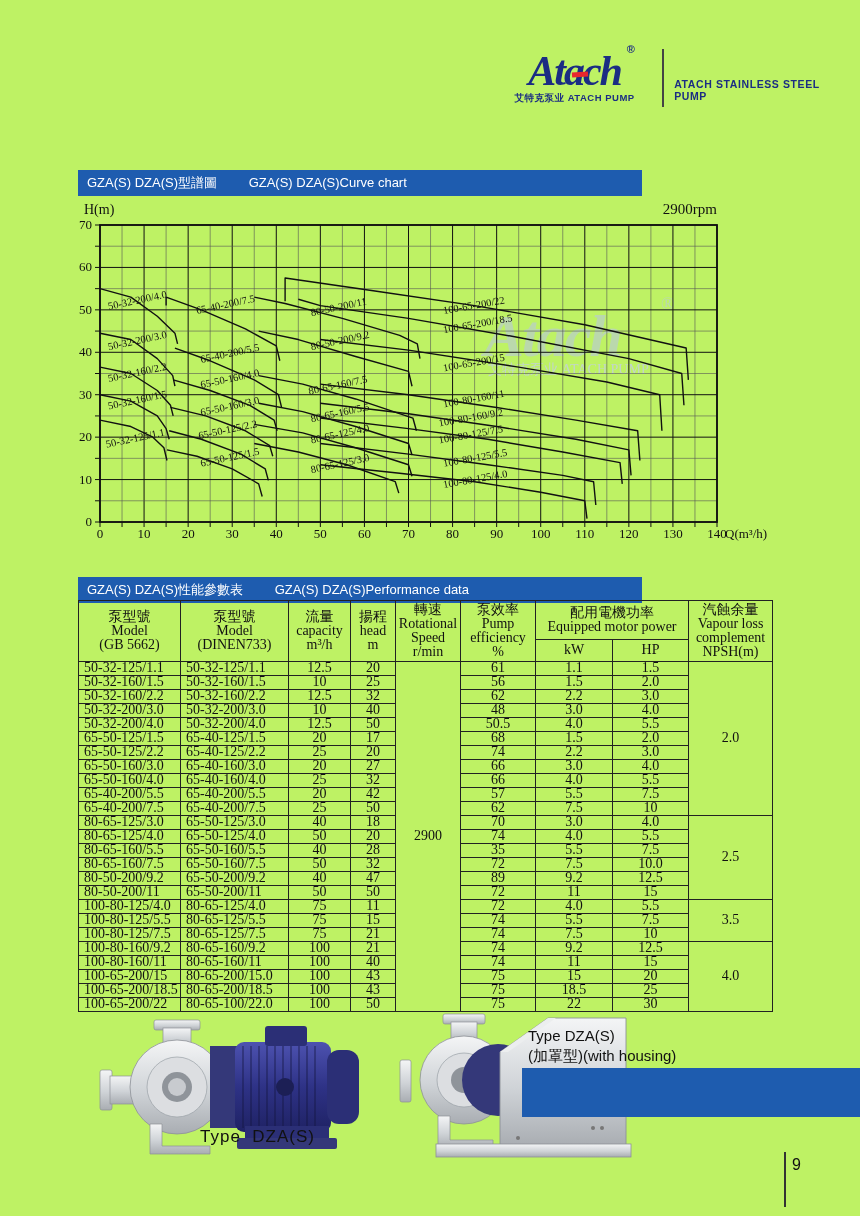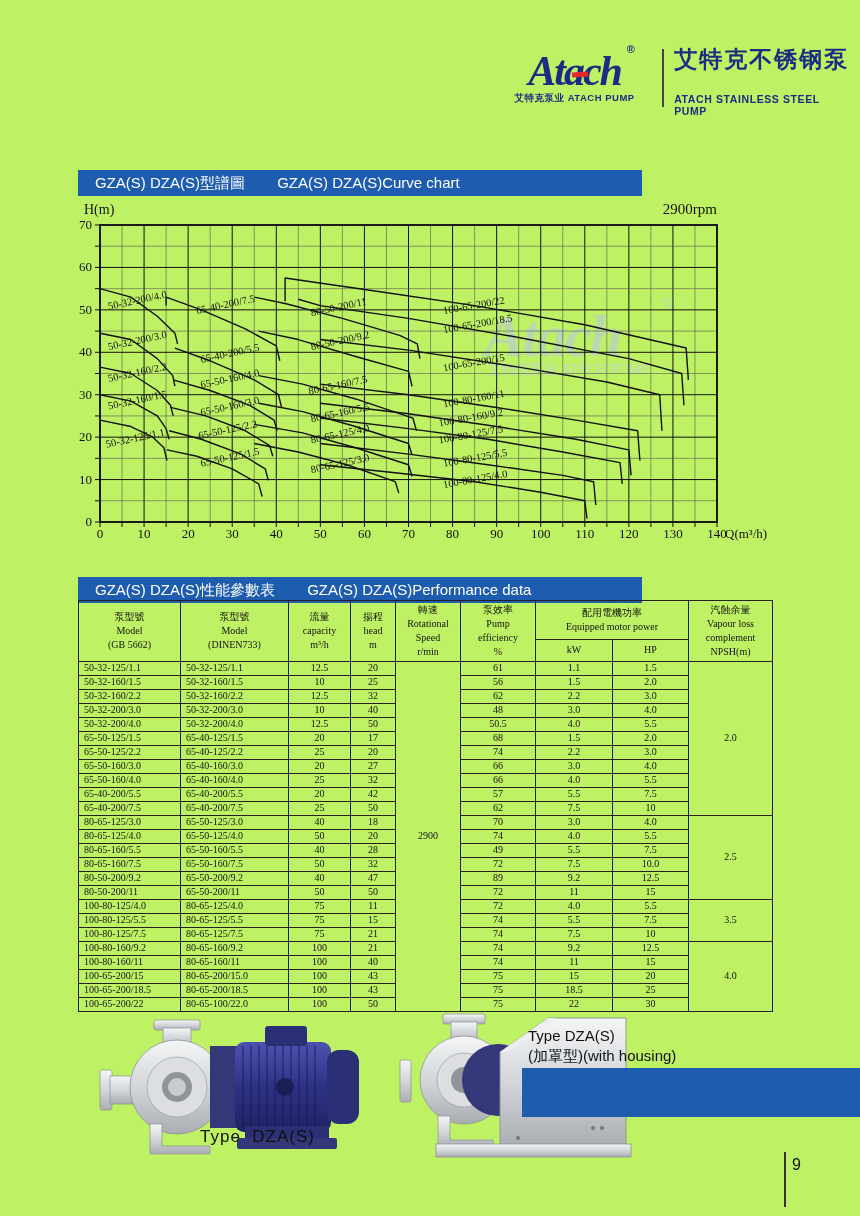--- a/index.html
+++ b/index.html
@@ -15,32 +15,32 @@
   .red-plus{position:absolute;left:44px;top:21px;width:16px;height:5px;background:#e8262d;transform:rotate(-4deg);}
   .reg{position:absolute;right:-14px;top:-8px;font-size:11px;color:#1b2d83;font-weight:bold;}
   .tagline{font-size:9.5px;font-weight:bold;color:#1b2d83;margin-top:1px;letter-spacing:0.5px;}
   .logo-divider{width:2px;height:58px;background:#444;margin:0 10px 0 8px;}
   .logo-right{padding-top:6px;}
   .brand-zh{font-size:23px;font-weight:bold;color:#1b2d83;letter-spacing:2px;}
   .brand-en{font-size:10.5px;font-weight:bold;color:#1b2d83;letter-spacing:0.6px;margin-top:18px;}
 
   
   .bar{position:absolute;left:78px;width:564px;height:26px;background:#1e5caf;color:#fff;
-       font-size:15px;line-height:26px;padding-left:17px;box-sizing:border-box;white-space:nowrap;}
+       font-size:13px;line-height:26px;padding-left:9px;box-sizing:border-box;white-space:nowrap;}
   .bar1{top:170px;}
   .bar2{top:577px;}
   .bar-en{margin-left:28px;}
 
   
   #chart{position:absolute;left:76px;top:198px;}
 
   
   #perf-table{position:absolute;left:78px;top:600px;width:694px;}
   #perf-table table{border-collapse:collapse;table-layout:fixed;width:694px;
-       font-family:"Liberation Serif",serif;font-size:10px;color:#111;}
+       font-family:"Liberation Serif",serif;font-size:14px;color:#111;}
   #perf-table th,#perf-table td{border:1px solid #222;padding:0 2px;text-align:center;
        line-height:12.5px;height:13px;white-space:pre-line;overflow:hidden;}
   #perf-table th{font-weight:normal;padding:2px 1px;line-height:14px;}
   #perf-table td.model{ text-align:left;padding-left:5px;}
   #perf-table tr.group-start td{border-top:1.6px solid #222;}
   #perf-table table{border:1.6px solid #222;}
   .cw0{width:102px}.cw1{width:108px}.cw2{width:62px}.cw3{width:45px}.cw4{width:65px}
   .cw5{width:75px}.cw6{width:77px}.cw7{width:76px}.cw8{width:84px}
 
   
@@ -63,21 +63,20 @@
     <div class="logo-left">
       <span class="wordmark-wrap">
         <span class="wordmark">Atach</span>
         <span class="red-plus"></span>
         <span class="reg">®</span>
       </span>
       <div class="tagline">艾特克泵业  ATACH PUMP</div>
     </div>
     <div class="logo-divider"></div>
     <div class="logo-right">
-      <div class="brand-zh">艾特克不锈钢泵</div>
       <div class="brand-en">ATACH STAINLESS STEEL PUMP</div>
     </div>
   </header>
 
   <div class="bar bar1">
     <span>GZA(S) DZA(S)型譜圖</span>
     <span class="bar-en">GZA(S) DZA(S)Curve chart</span>
   </div>
 
   <svg id="chart" width="706" height="360">
@@ -422,21 +421,21 @@
             <td>20</td>
             <td>74</td>
             <td>4.0</td>
             <td>5.5</td>
           </tr>
           <tr>
             <td class="model">80-65-160/5.5</td>
             <td class="model">65-50-160/5.5</td>
             <td>40</td>
             <td>28</td>
-            <td>49</td>
+            <td>35</td>
             <td>5.5</td>
             <td>7.5</td>
           </tr>
           <tr>
             <td class="model">80-65-160/7.5</td>
             <td class="model">65-50-160/7.5</td>
             <td>50</td>
             <td>32</td>
             <td>72</td>
             <td>7.5</td>

